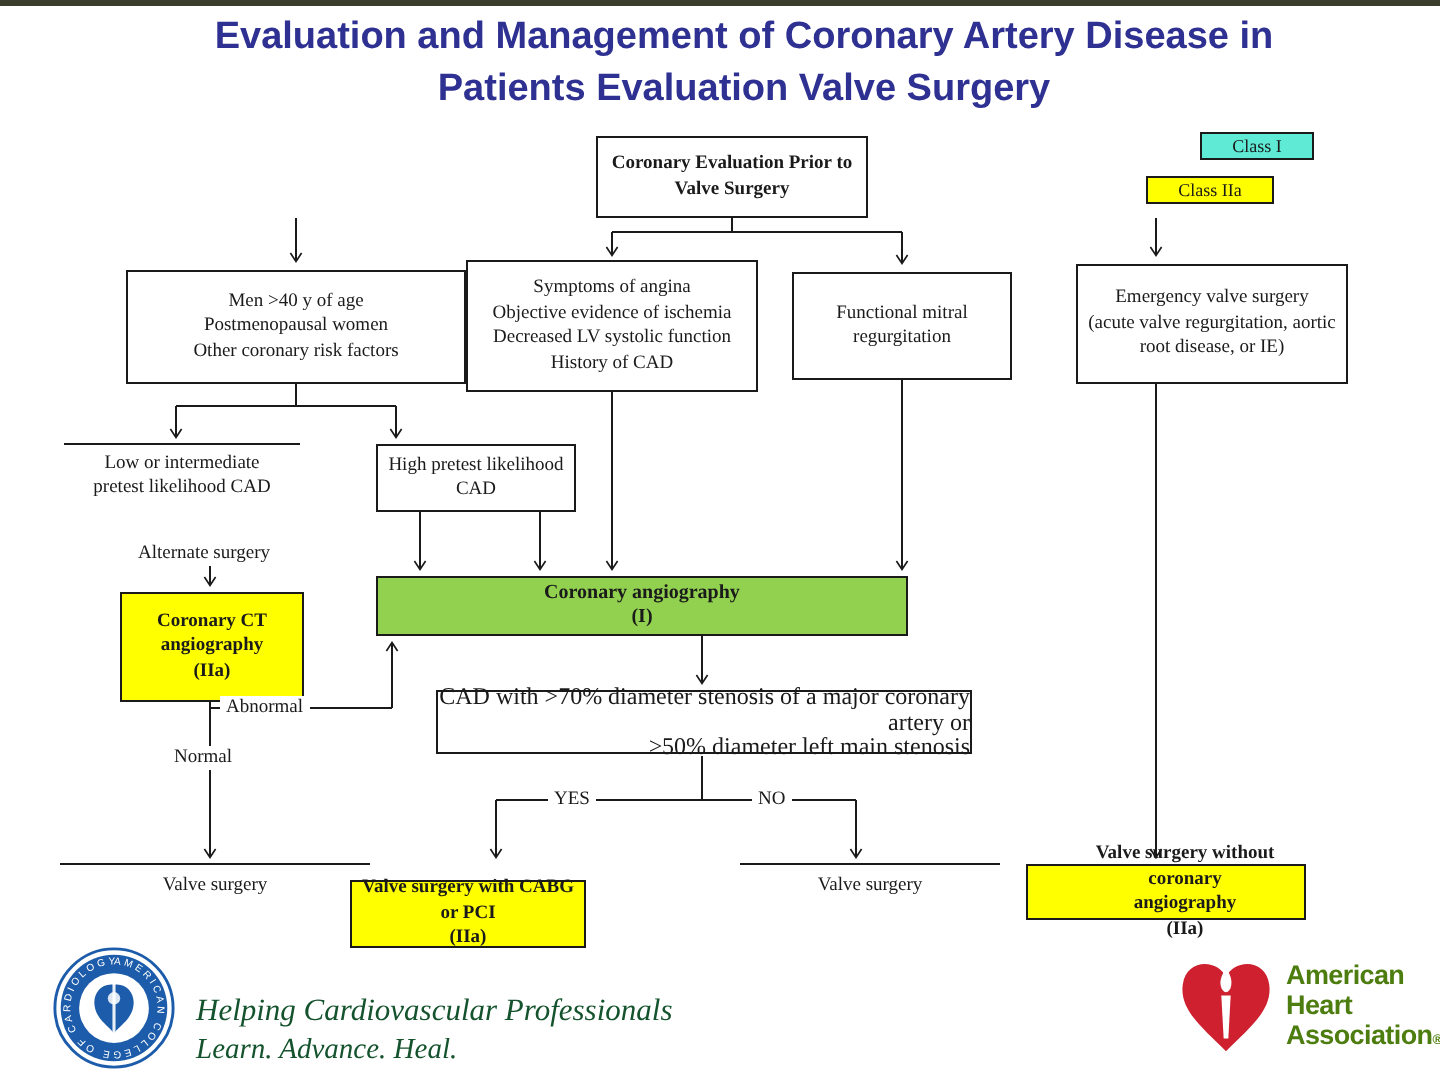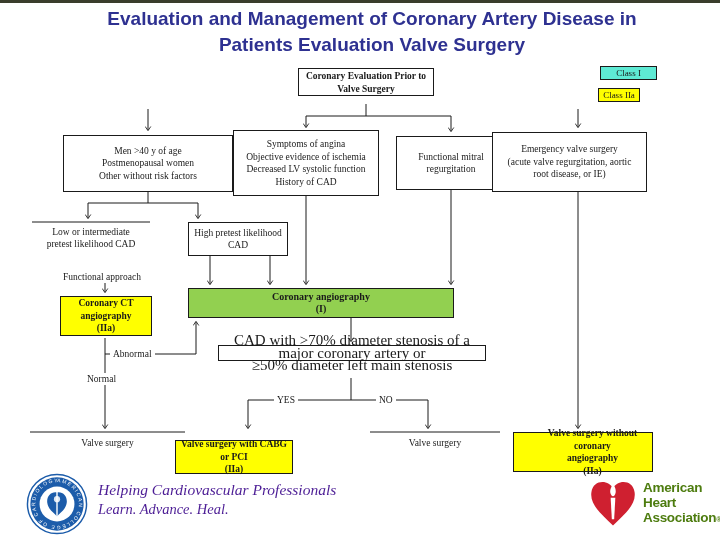--- a/index.html
+++ b/index.html
@@ -15,21 +15,21 @@
         font-size:9.5px;line-height:12.5px;}
   .fbox.bold{font-weight:bold;}
   .fbox.green{background:#92d050;font-weight:bold;font-size:10px;}
   .fbox.yellow{background:#ffff00;font-weight:bold;}
   .flabel{position:absolute;font-size:9.5px;line-height:12px;text-align:center;}
   .online{background:#fff;padding:0 3px;white-space:nowrap;}
   .legend{position:absolute;border:1px solid #1a1a1a;box-sizing:border-box;
           text-align:center;font-size:9px;line-height:12px;}
   .lg-green{background:#5eead4;}
   .lg-yellow{background:#ffff00;}
-  .tagline{position:absolute;left:98px;top:480px;color:#4c1d95;font-style:italic;}
+  .tagline{position:absolute;left:98px;top:496px;color:#14532d;font-style:italic;}
   .tagline .t1{font-size:15.5px;line-height:20px;}
   .tagline .t2{font-size:14.5px;line-height:19px;}
   .aha-text{position:absolute;left:643px;top:480px;font-family:"Liberation Sans",sans-serif;
             font-weight:bold;font-size:13.5px;line-height:15px;color:#4d7c0f;letter-spacing:-0.3px;}
   .aha-text .reg{font-size:7px;vertical-align:baseline;}
   .logo{position:absolute;}
 </style>
 </head>
 <body>
 
@@ -77,87 +77,87 @@
       <line x1="248" y1="400" x2="248" y2="428" marker-end="url(#arr)"></line>
       <line x1="428" y1="400" x2="428" y2="428" marker-end="url(#arr)"></line>
       <line x1="578" y1="192" x2="578" y2="428" marker-end="url(#arr)"></line>
       <line x1="105" y1="354" x2="105" y2="428" marker-end="url(#arr)"></line>
     </g>
   </svg>
 
   <div class="legend lg-green" style="left:600px;top:66px;width:57px;height:14px;">
     <span>Class I</span>
   </div>
-  <div class="legend lg-yellow" style="left:598px;top:88px;width:42px;height:14px;">
+  <div class="legend lg-yellow" style="left:573px;top:88px;width:64px;height:14px;">
     <span>Class IIa</span>
   </div>
 
-  <div class="fbox bold" style="left:298px;top:68px;width:136px;height:28px;justify-content:flex-end;">
+  <div class="fbox bold" style="left:298px;top:68px;width:136px;height:41px;">
     <div>Coronary Evaluation Prior to</div>
     <div>Valve Surgery</div>
   </div>
 
   <div class="fbox" style="left:63px;top:135px;width:170px;height:57px;">
     <div>Men &gt;40 y of age</div>
     <div>Postmenopausal women</div>
-    <div>Other without risk factors</div>
+    <div>Other coronary risk factors</div>
   </div>
 
   <div class="fbox" style="left:233px;top:130px;width:146px;height:66px;">
     <div>Symptoms of angina</div>
     <div>Objective evidence of ischemia</div>
     <div>Decreased LV systolic function</div>
     <div>History of CAD</div>
   </div>
 
   <div class="fbox" style="left:396px;top:136px;width:110px;height:54px;">
     <div>Functional mitral</div>
     <div>regurgitation</div>
   </div>
 
-  <div class="fbox" style="left:492px;top:132px;width:155px;height:60px;">
+  <div class="fbox" style="left:538px;top:132px;width:136px;height:60px;">
     <div>Emergency valve surgery</div>
     <div>(acute valve regurgitation, aortic</div>
     <div>root disease, or IE)</div>
   </div>
 
   <div class="flabel" style="left:32px;top:226px;width:118px;">
     <div>Low or intermediate</div>
     <div>pretest likelihood CAD</div>
   </div>
 
   <div class="fbox" style="left:188px;top:222px;width:100px;height:34px;">
     <div>High pretest likelihood</div>
     <div>CAD</div>
   </div>
 
   <div class="flabel" style="left:52px;top:271px;width:100px;">
-    <span>Functional approach</span>
-  </div>
-
-  <div class="fbox yellow" style="left:60px;top:296px;width:92px;height:40px;">
+    <span>Alternate surgery</span>
+  </div>
+
+  <div class="fbox yellow" style="left:60px;top:296px;width:92px;height:55px;">
     <div>Coronary CT</div>
     <div>angiography</div>
     <div>(IIa)</div>
   </div>
 
   <div class="fbox green" style="left:188px;top:288px;width:266px;height:30px;">
     <div>Coronary angiography</div>
     <div>(I)</div>
   </div>
 
   <div class="flabel online" style="left:110px;top:348px;">
     <span>Abnormal</span>
   </div>
 
   <div class="flabel online" style="left:84px;top:373px;">
     <span>Normal</span>
   </div>
 
-  <div class="fbox" style="left:218px;top:345px;width:268px;height:16px;font-size:15px;">
+  <div class="fbox" style="left:218px;top:345px;width:268px;height:32px;font-size:12px;text-align:right;">
     <div>CAD with &gt;70% diameter stenosis of a major coronary artery or</div>
     <div>≥50% diameter left main stenosis</div>
   </div>
 
   <div class="flabel online" style="left:274px;top:394px;">
     <span>YES</span>
   </div>
 
   <div class="flabel online" style="left:376px;top:394px;">
     <span>NO</span>
@@ -169,21 +169,21 @@
 
   <div class="fbox yellow" style="left:175px;top:440px;width:118px;height:34px;">
     <div>Valve surgery with CABG or PCI</div>
     <div>(IIa)</div>
   </div>
 
   <div class="flabel" style="left:370px;top:437px;width:130px;">
     <span>Valve surgery</span>
   </div>
 
-  <div class="fbox yellow" style="left:513px;top:432px;width:140px;height:40px;padding-left:19px;">
+  <div class="fbox yellow" style="left:513px;top:432px;width:140px;height:28px;padding-left:19px;">
     <div>Valve surgery without coronary</div>
     <div>angiography</div>
     <div>(IIa)</div>
   </div>
 
   <svg class="logo" style="left:26px;top:473px;" width="62" height="62" viewBox="0 0 64 64">
     <circle cx="32" cy="32" r="30.5" fill="#ffffff" stroke="#1c5caa" stroke-width="1.5"></circle>
     <circle cx="32" cy="32" r="27.5" fill="#1c5caa"></circle>
     <circle cx="32" cy="32" r="18" fill="#ffffff"></circle>
     <path id="sealArc" d="M32,9.5 a22.5,22.5 0 1,1 -0.01,0" fill="none"></path>

